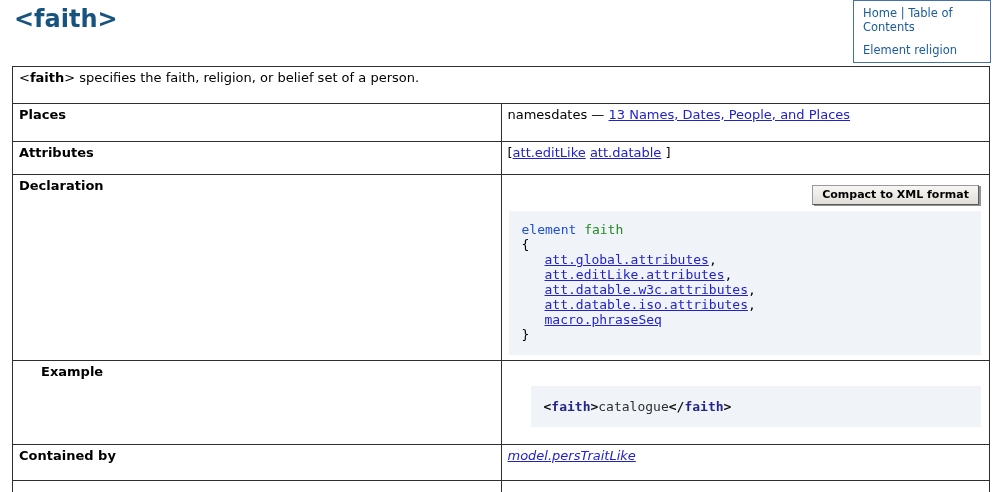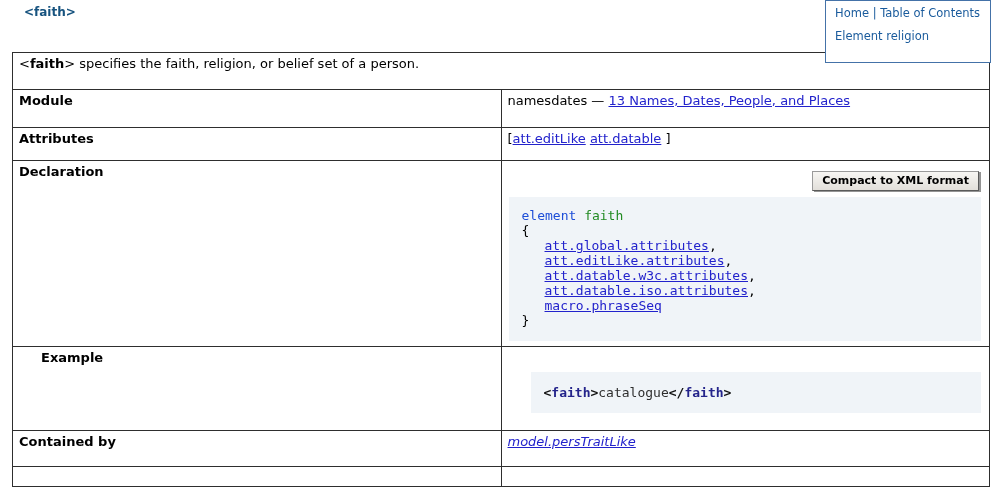--- a/index.html
+++ b/index.html
@@ -7,29 +7,29 @@
   body {
     width: 996px; height: 492px; overflow: hidden;
     background: #ffffff; color: #000;
     font-family: "DejaVu Sans", "Liberation Sans", sans-serif;
     font-size: 13px;
     position: relative;
   }
 
   
   .title {
-    margin: 0; padding: 5px 0 0 24px;
-    font-size: 12px; font-weight: bold;
+    margin: 0; padding: 5px 0 0 14px;
+    font-size: 24px; font-weight: bold;
     color: #17537f;
   }
 
   
   .navbox {
     position: absolute; top: 0; right: 5px;
-    width: 166px; height: 63px;
+    width: 138px; height: 63px;
     border: 1px solid #4472a8;
     background: #fff;
     padding: 5px 8px 6px 9px;
     font-size: 11.5px; line-height: 14px;
   }
   .navbox p { margin: 0; }
   .navbox p + p { margin-top: 9px; }
   .navbox a { color: #1a5b9c; text-decoration: none; cursor: pointer; }
   .navbox .sep { color: #1a5b9c; }
 
@@ -119,21 +119,21 @@
   <p><a>Element religion</a></p>
 </div>
 
 <table class="spec">
   <tbody>
       <tr>
     <td class="desc" colspan="2"><span>&lt;</span><b>faith</b><span>&gt;</span><span> specifies the faith, religion, or belief set of a person.</span></td>
   </tr>
 
   <tr class="r-module">
-    <td class="label">Module</td>
+    <td class="label">Places</td>
     <td class="value"><span>namesdates —</span> <a class="link">13 Names, Dates, People, and Places</a></td>
   </tr>
 
   <tr class="r-attrs">
     <td class="label">Attributes</td>
     <td class="value"><span>[</span><a class="link">att.editLike</a> <a class="link">att.datable</a> <span>]</span></td>
   </tr>
 
   <tr class="r-decl">
     <td class="label">Declaration</td>

